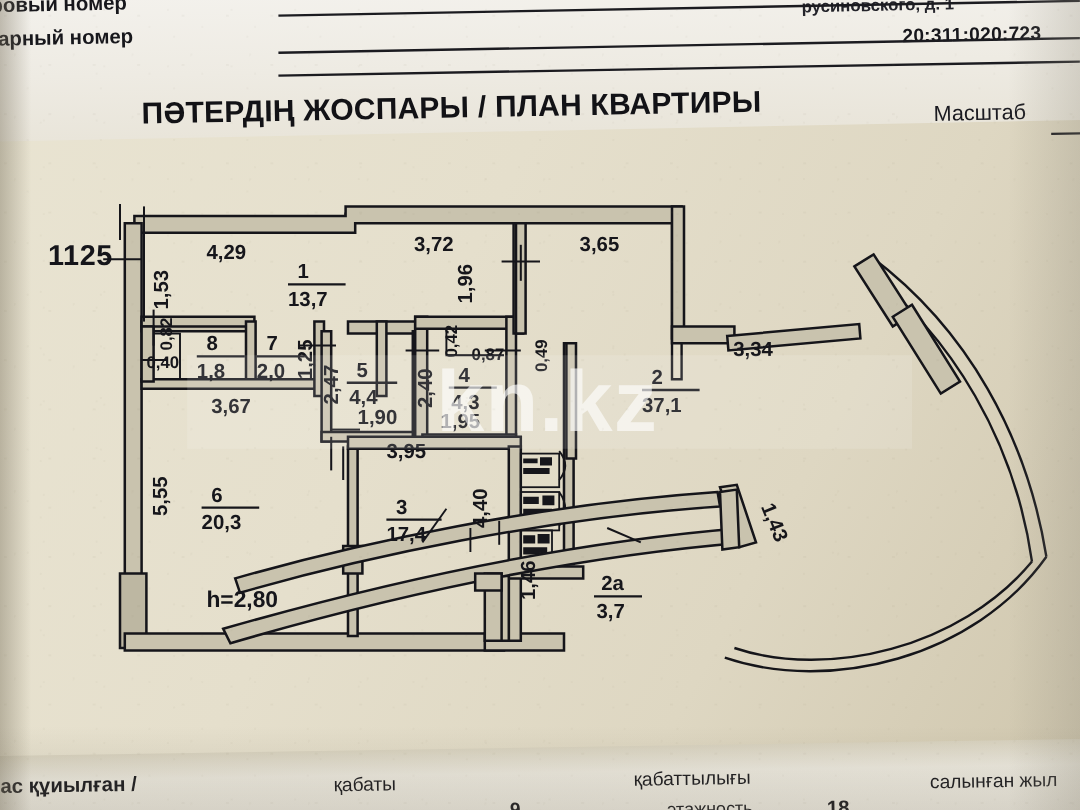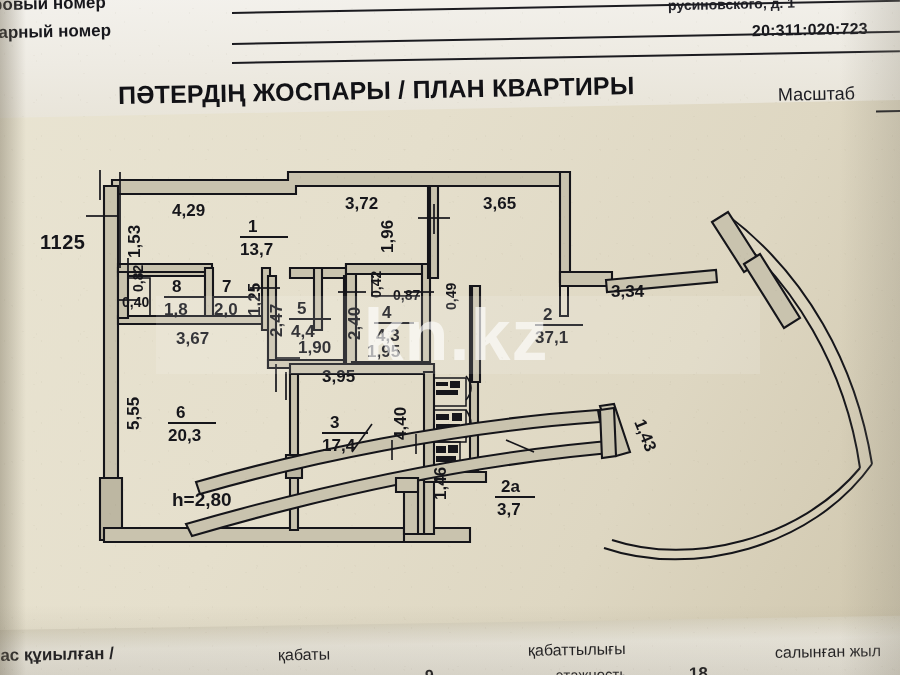--- a/index.html
+++ b/index.html
@@ -79,22 +79,22 @@
   #ft-5{left:425px;top:667px;font-size:16px;font-weight:700;}
   #ft-6{left:556px;top:666px;font-size:15px;font-weight:400;}
   #ft-7{left:689px;top:664px;font-size:17px;font-weight:700;}
 
   
   #plan{position:absolute;left:0;top:0;width:900px;height:675px;}
   #plan text{font-family:"Liberation Sans",sans-serif;fill:#16161b;font-weight:700;}
 
   
   #apt-no{
-    position:absolute;left:40px;top:200px;font-size:20px;font-weight:700;
-    color:#15151a;letter-spacing:.5px;margin-top:31px;
+    position:absolute;left:40px;top:200px;font-size:24px;font-weight:700;
+    color:#15151a;letter-spacing:.5px;
   }
 
   
   #wm{
     position:absolute;left:156px;top:290px;width:600px;height:90px;
     font-size:72px;font-weight:700;letter-spacing:1px;
     color:rgba(255,255,255,.62);
     display:flex;align-items:center;justify-content:center;
     pointer-events:none;user-select:none;
   }

